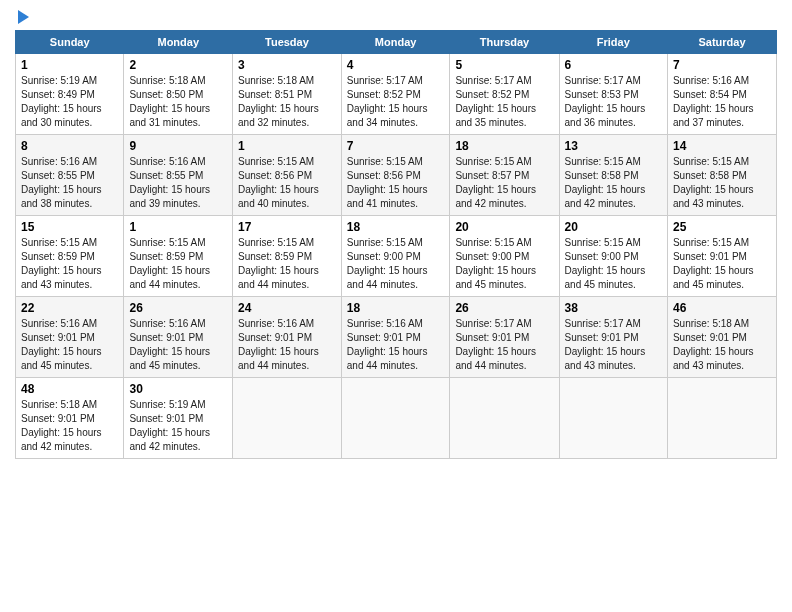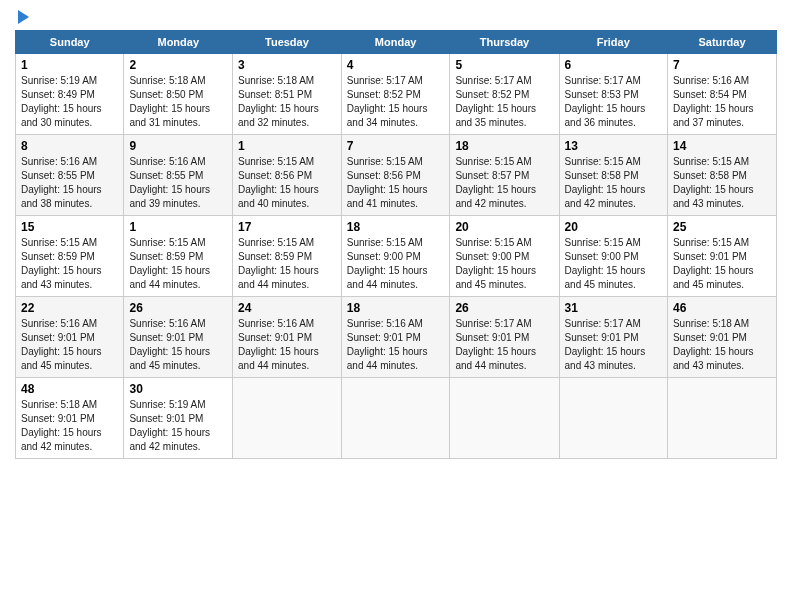--- a/index.html
+++ b/index.html
@@ -266,21 +266,21 @@
 Sunset: 9:01 PM
 Daylight: 15 hours and 44 minutes.</div>
           </td>
           <td>
             <span class="day-num">26</span>
             <div class="day-info" style="white-space: pre-line;">Sunrise: 5:17 AM
 Sunset: 9:01 PM
 Daylight: 15 hours and 44 minutes.</div>
           </td>
           <td>
-            <span class="day-num">31</span>
+            <span class="day-num">38</span>
             <div class="day-info" style="white-space: pre-line;">Sunrise: 5:17 AM
 Sunset: 9:01 PM
 Daylight: 15 hours and 43 minutes.</div>
           </td>
           <td>
             <span class="day-num">46</span>
             <div class="day-info" style="white-space: pre-line;">Sunrise: 5:18 AM
 Sunset: 9:01 PM
 Daylight: 15 hours and 43 minutes.</div>
           </td>

